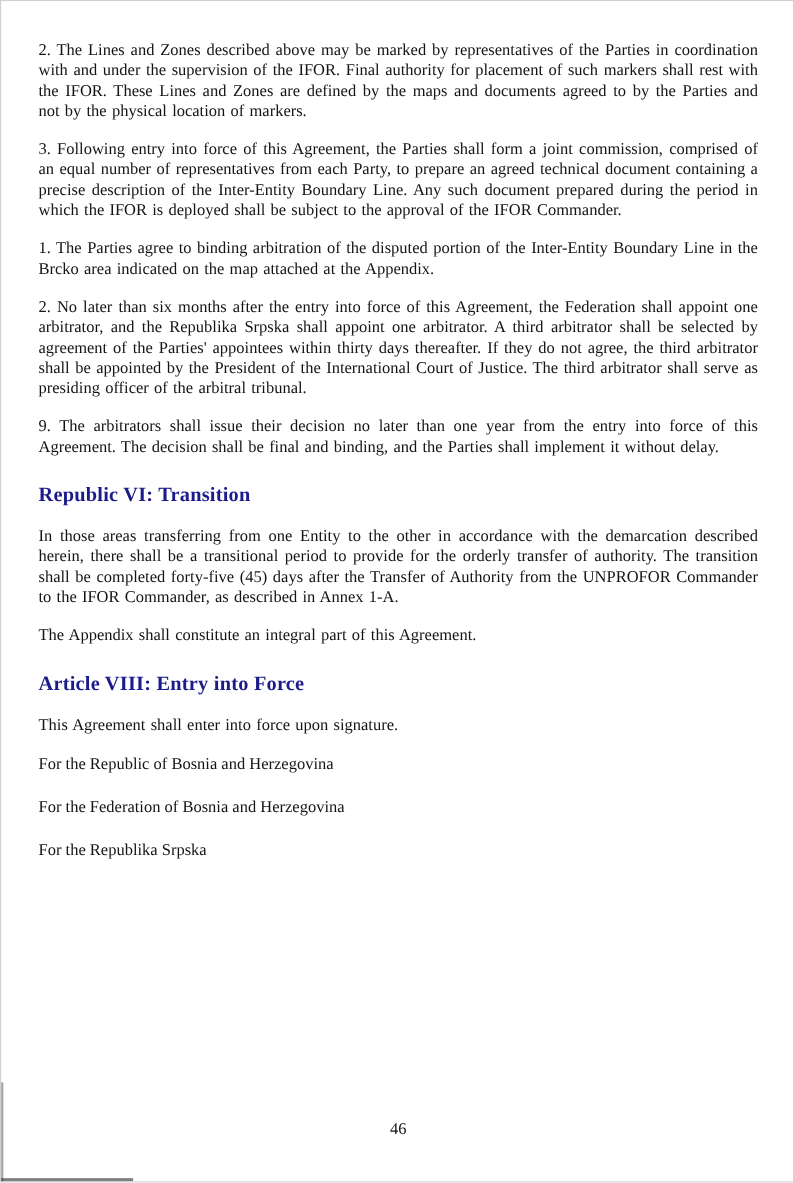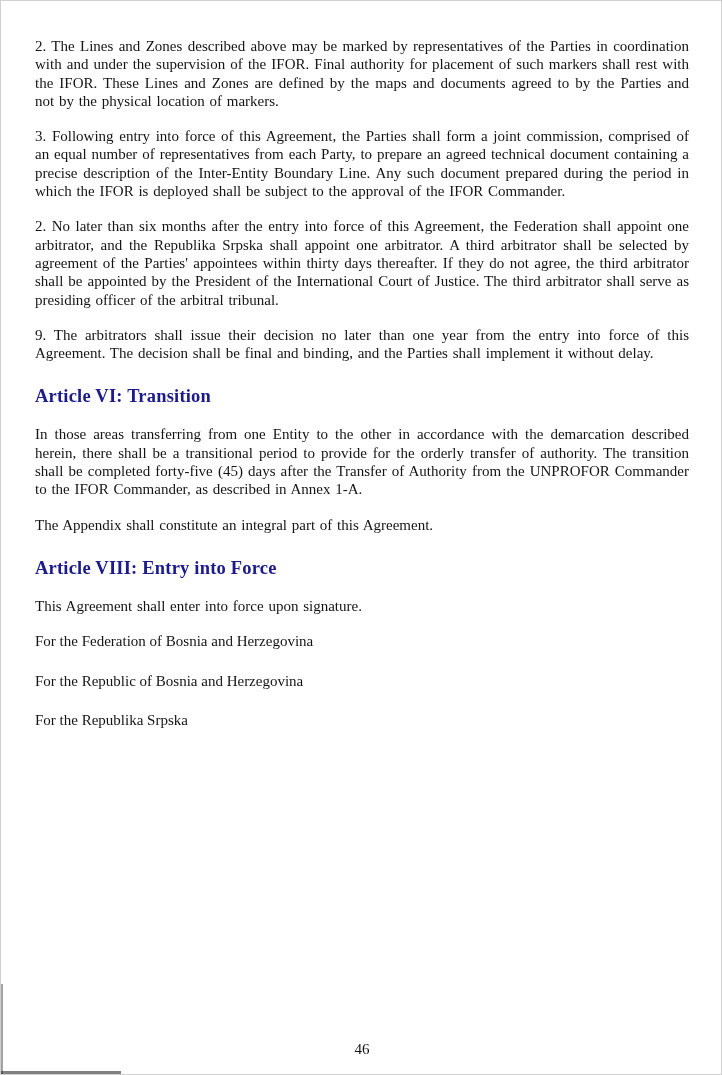--- a/index.html
+++ b/index.html
@@ -38,21 +38,21 @@
     }
     .sig-line {
       margin: 0 0 21px 0;
       font-size: 15px;
       line-height: 1.22;
       text-align: left;
     }
     .gap-before-v4 { margin-top: 28px; }
     .page-number {
       margin-top: auto;
-      padding-bottom: 16px;
+      padding-bottom: 38px;
       text-align: center;
       font-size: 15px;
       color: #141414;
     }
     .scan-edge-bottom {
       position: absolute;
       left: 0;
       bottom: 0;
       width: 120px;
       height: 3px;
@@ -72,41 +72,42 @@
 </head>
 <body>
 
 <div class="page">
 
   <p class="para">2. The Lines and  Zones described above may be marked by representatives of the Parties in coordination with and under the supervision of the IFOR. Final authority for placement of such markers shall rest with the IFOR. These Lines and Zones are defined by the maps and documents agreed to by the Parties and not by the physical location of markers.</p>
 
   <p class="para">3. Following entry into force of this Agreement, the Parties shall form a joint commission, comprised of an equal number of representatives from each Party, to prepare an agreed technical document containing a precise description of the Inter-Entity Boundary Line. Any such document prepared during the period in which the IFOR is deployed shall be subject to the approval of the IFOR Commander.</p>
 
 
+  <p class="para">1. The Parties agree to binding arbitration of the disputed portion of the Inter-Entity Boundary Line in the Brcko area indicated on the map attached at the Appendix.</p>
 
   <p class="para">2. No later than six months after the entry into force of this Agreement, the Federation shall appoint one arbitrator, and the Republika Srpska shall appoint one arbitrator. A third arbitrator shall be selected by agreement of the Parties' appointees within thirty days thereafter. If they do not agree, the third arbitrator shall be appointed by the President of the International Court of Justice. The third arbitrator shall serve as presiding officer of the arbitral tribunal.</p>
 
 
 
   <p class="para">9. The arbitrators shall issue their decision no later than one year from the entry into force of this Agreement. The decision shall be final and binding, and the Parties shall implement it without delay.</p>
 
-  <h2 class="heading">Article VI: Transition</h2>
+  <h2 class="heading">Republic VI: Transition</h2>
 
   <p class="para">In those areas transferring from one Entity to the other in accordance with the demarcation described herein, there shall be a transitional period to provide for the orderly transfer of authority. The transition shall be completed forty-five (45) days after the Transfer of Authority from the UNPROFOR Commander to the IFOR Commander, as described in Annex 1-A.</p>
 
 
   <p class="para">The Appendix shall constitute an integral part of this Agreement.</p>
 
   <h2 class="heading">Article VIII: Entry into Force</h2>
 
   <p class="para">This Agreement shall enter into force upon signature.</p>
 
+  <p class="sig-line">For the Republic of Bosnia and Herzegovina</p>
+
   <p class="sig-line">For the Federation of Bosnia and Herzegovina</p>
-
-  <p class="sig-line">For the Republic of Bosnia and Herzegovina</p>
 
   <p class="sig-line">For the Republika Srpska</p>
 
   <div class="page-number">46</div>
 
   <div class="scan-edge-bottom"></div>
   <div class="scan-edge-left"></div>
 
 </div>
 

